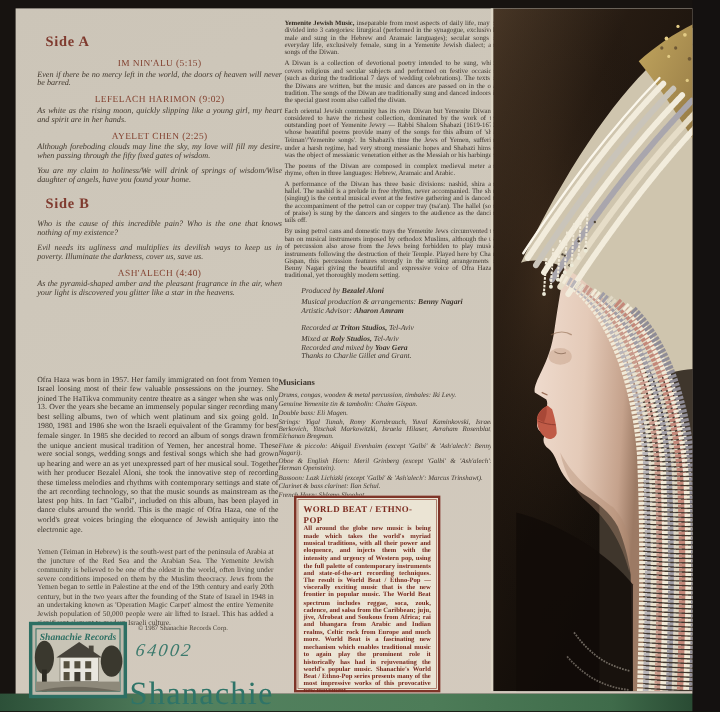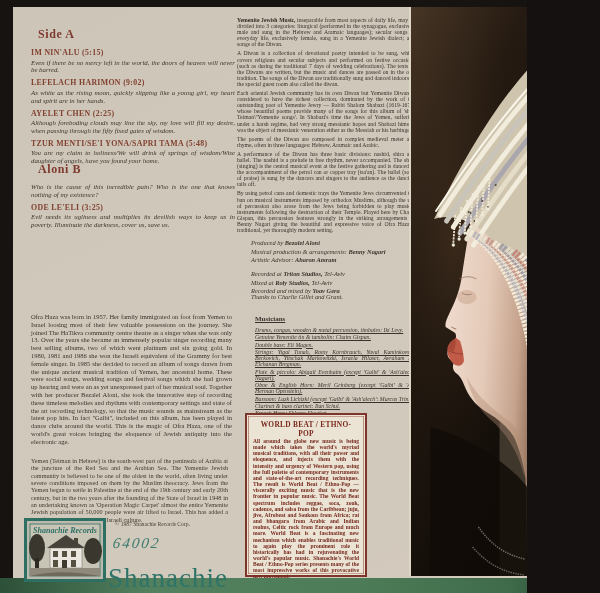--- a/index.html
+++ b/index.html
@@ -1,27 +1,27 @@
 <!DOCTYPE html>
 <html><head>
 <meta charset="utf-8">
 <style>
   html,body{margin:0;padding:0;background:#141110;}
-  .scene{position:relative;width:527px;height:593px;background:#171310;overflow:hidden;
+  .scene{position:relative;width:577px;height:593px;background:#171310;overflow:hidden;
          font-family:"Liberation Serif",serif;}
   .table-strip{position:absolute;left:0;top:578px;width:600px;height:15px;
     background:linear-gradient(90deg,#2c5038 0%,#53815f 25%,#4d7c58 60%,#3f6b4a 85%,#22402c 100%);}
   .cover{position:absolute;left:13px;top:7px;width:575px;height:571px;
     background:linear-gradient(155deg,#ccc5b8 0%,#cfc8bb 45%,#d4cabe 100%);}
   
   .side{position:absolute;left:18px;width:204px;color:#3b332b;}
   .side-a{top:20px;} .side-b{top:155px;}
   .side h2{font-size:12px;font-weight:bold;color:#7f3a2e;margin:0 0 6px 7px;letter-spacing:.6px;}
   .track{margin-bottom:4px;}
-  .track-title{font-size:7.8px;font-weight:bold;color:#82402f;letter-spacing:.35px;margin-bottom:1.5px;}
+  .track-title{font-size:7.8px;font-weight:normal;color:#82402f;letter-spacing:.35px;margin-bottom:1.5px;text-align:center;}
   .track-desc{font-size:6.8px;font-style:italic;line-height:1.16;color:#40372c;text-align:justify;}
   .full-trans{position:absolute;left:17px;top:288px;width:212px;margin:0;
     font-size:11px;font-weight:bold;color:#83392c;letter-spacing:.2px;}
   .artist-bio{position:absolute;left:18px;top:306px;width:201px;margin:0;
     font-size:6.5px;line-height:1.2;color:#3b332b;text-align:justify;}
   .yemen-note{position:absolute;left:18px;top:450px;width:197px;margin:0;
     font-size:6.2px;line-height:1.18;color:#433a2f;text-align:justify;}
   
   .house{position:absolute;left:11px;top:511px;width:82px;height:64px;font-weight:bold;}
   .copyright{position:absolute;left:102px;top:514px;width:110px;font-size:5.6px;color:#4a4238;}
@@ -31,28 +31,28 @@
   
   .liner{position:absolute;left:224px;top:10px;width:178px;height:216px;overflow:hidden;}
   .liner p{margin:0 0 3px 0;font-size:5.7px;line-height:1.07;color:#3b332b;text-align:justify;}
   .liner b{color:#332b22;}
   .credits{position:absolute;left:238px;top:232px;width:165px;color:#3b332b;}
   .credit-line{font-size:6.4px;font-style:italic;line-height:1.35;}
   .credit-line b{font-style:italic;}
   .cred-gap{height:5px;}
   .thanks{position:absolute;left:238px;top:286px;width:165px;margin:0;
     font-size:6.4px;font-style:italic;color:#3b332b;}
-  .musicians{position:absolute;left:242px;top:308px;width:178px;color:#3b332b;text-decoration:underline;}
+  .musicians{position:absolute;left:219px;top:308px;width:178px;color:#3b332b;}
   .mus-heading{font-size:7px;font-weight:bold;margin-bottom:4px;}
   .mus-line{font-size:5.8px;font-style:italic;line-height:1.08;margin-bottom:1px;text-align:justify;}
   
   .worldbeat{position:absolute;left:232px;top:406px;width:122px;height:164px;box-sizing:border-box;
     background:#ebe4d4;border:2px solid #7e3428;box-shadow:inset 0 0 0 1px #ebe4d4, inset 0 0 0 1.6px #9a5a48;
     padding:5px 6px 4px 6px;}
-  .wb-heading{font-size:7.4px;font-weight:bold;color:#7a281d;text-align:center;letter-spacing:.3px;margin-bottom:0;}
+  .wb-heading{font-size:7.4px;font-weight:bold;color:#7a281d;letter-spacing:.3px;margin-bottom:0;}
   .wb-body{margin:0;font-size:5.5px;font-weight:bold;line-height:1.12;color:#76291e;text-align:justify;}
   
   .portrait{position:absolute;left:396px;top:0;width:179px;height:569px;border-left:2px solid #ded7c6;}
   .portrait svg{display:block;width:179px;height:569px;}
   .house svg{display:block;width:82px;height:64px;}
 </style>
 </head>
 <body>
 
 <div class="scene">
@@ -68,33 +68,35 @@
       </div>
       <div class="track">
         <div class="track-title">LEFELACH HARIMON (9:02)</div>
         <div class="track-desc">As white as the rising moon, quickly slipping like a young girl, my heart and spirit are in her hands.</div>
       </div>
       <div class="track">
         <div class="track-title">AYELET CHEN (2:25)</div>
         <div class="track-desc">Although foreboding clouds may line the sky, my love will fill my desire, when passing through the fifty fixed gates of wisdom.</div>
       </div>
       <div class="track">
-        <div class="track-title">TZUR MENTI/SE'I YONA/SAPRI TAMA (5:48)</div>
         <div class="track-desc">You are my claim to holiness/We will drink of springs of wisdom/Wise daughter of angels, have you found your home.</div>
       </div>
     </section>
 
     <section class="side side-b">
-      <h2>Aloni B</h2>
+      <h2>Side B</h2>
       <div class="track">
         <div class="track-desc">Who is the cause of this incredible pain? Who is the one that knows nothing of my existence?</div>
       </div>
       <div class="track">
-        <div class="track-title">ODE LE'ELI (3:25)</div>
         <div class="track-desc">Evil needs its ugliness and multiplies its devilish ways to keep us in poverty. Illuminate the darkness, cover us, save us.</div>
+      </div>
+      <div class="track">
+        <div class="track-title">ASH'ALECH (4:40)</div>
+        <div class="track-desc">As the pyramid-shaped amber and the pleasant fragrance in the air, when your light is discovered you glitter like a star in the heavens.</div>
       </div>
     </section>
 
 
     <p class="artist-bio">Ofra Haza was born in 1957. Her family immigrated on foot from Yemen to Israel loosing most of their few valuable possessions on the journey. She joined The HaTikva community centre theatre as a singer when she was only 13. Over the years she became an immensely popular singer recording many best selling albums, two of which went platinum and six going gold. In 1980, 1981 and 1986 she won the Israeli equivalent of the Grammy for best female singer. In 1985 she decided to record an album of songs drawn from the unique ancient musical tradition of Yemen, her ancestral home. These were social songs, wedding songs and festival songs which she had grown up hearing and were an as yet unexpressed part of her musical soul. Together with her producer Bezalel Aloni, she took the innovative step of recording these timeless melodies and rhythms with contemporary settings and state of the art recording technology, so that the music sounds as mainstream as the latest pop hits. In fact "Galbi", included on this album, has been played in dance clubs around the world. This is the magic of Ofra Haza, one of the world's great voices bringing the eloquence of Jewish antiquity into the electronic age.</p>
 
     <p class="yemen-note">Yemen (Teiman in Hebrew) is the south-west part of the peninsula of Arabia at the juncture of the Red Sea and the Arabian Sea. The Yemenite Jewish community is believed to be one of the oldest in the world, often living under severe conditions imposed on them by the Muslim theocracy. Jews from the Yemen began to settle in Palestine at the end of the 19th century and early 20th century, but in the two years after the founding of the State of Israel in 1948 in an undertaking known as 'Operation Magic Carpet' almost the entire Yemenite Jewish population of 50,000 people were air lifted to Israel. This has added a significant element to modern Israeli culture.</p>
 
     <div class="liner">
       <p><b>Yemenite Jewish Music,</b><span> inseparable from most aspects of daily life, may be divided into 3 categories: liturgical (performed in the synagogue, exclusively male and sung in the Hebrew and Aramaic languages); secular songs of everyday life, exclusively female, sung in a Yemenite Jewish dialect; and songs of the Diwan.</span></p>

